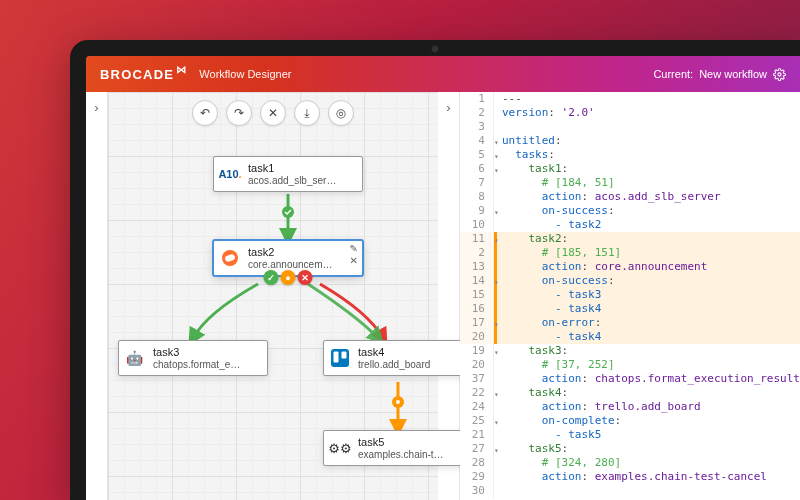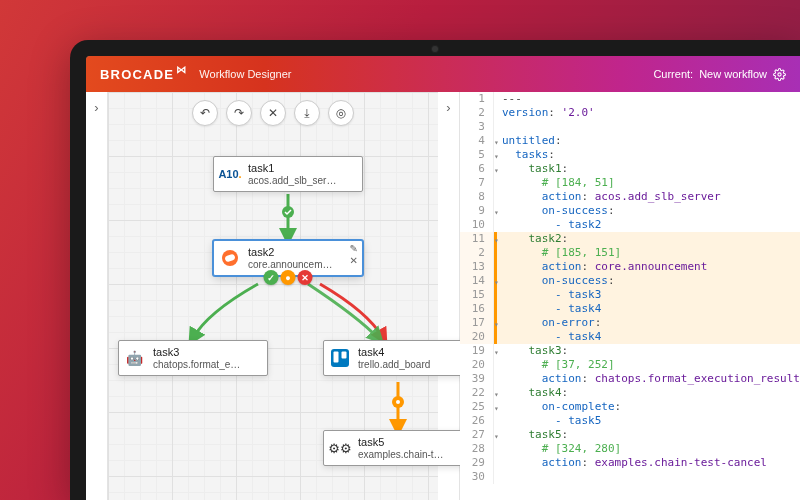--- a/index.html
+++ b/index.html
@@ -246,24 +246,25 @@
             <div class="code-line hl hl-bar"><div class="gutter">11<span class="fold">▾</span></div><div class="lc">    <span class="id">task2</span><span class="punct">:</span></div></div>
             <div class="code-line hl hl-bar"><div class="gutter">2</div><div class="lc">      <span class="cmt"># [185, 151]</span></div></div>
             <div class="code-line hl hl-bar"><div class="gutter">13</div><div class="lc">      <span class="kw">action</span><span class="punct">:</span> <span class="str">core.announcement</span></div></div>
             <div class="code-line hl hl-bar"><div class="gutter">14<span class="fold">▾</span></div><div class="lc">      <span class="kw">on-success</span><span class="punct">:</span></div></div>
             <div class="code-line hl hl-bar"><div class="gutter">15</div><div class="lc">        <span class="dash">- </span><span class="kw">task3</span></div></div>
             <div class="code-line hl hl-bar"><div class="gutter">16</div><div class="lc">        <span class="dash">- </span><span class="kw">task4</span></div></div>
             <div class="code-line hl hl-bar"><div class="gutter">17<span class="fold">▾</span></div><div class="lc">      <span class="kw">on-error</span><span class="punct">:</span></div></div>
             <div class="code-line hl hl-bar"><div class="gutter">20</div><div class="lc">        <span class="dash">- </span><span class="kw">task4</span></div></div>
             <div class="code-line"><div class="gutter">19<span class="fold">▾</span></div><div class="lc">    <span class="id">task3</span><span class="punct">:</span></div></div>
             <div class="code-line"><div class="gutter">20</div><div class="lc">      <span class="cmt"># [37, 252]</span></div></div>
-            <div class="code-line"><div class="gutter">39</div><div class="lc">      <span class="kw">action</span><span class="punct">:</span> <span class="str">chatops.format_execution_result</span></div></div>
+            <div class="code-line"><div class="gutter">37</div><div class="lc">      <span class="kw">action</span><span class="punct">:</span> <span class="str">chatops.format_execution_result</span></div></div>
             <div class="code-line"><div class="gutter">22<span class="fold">▾</span></div><div class="lc">    <span class="id">task4</span><span class="punct">:</span></div></div>
+            <div class="code-line"><div class="gutter">24</div><div class="lc">      <span class="kw">action</span><span class="punct">:</span> <span class="str">trello.add_board</span></div></div>
             <div class="code-line"><div class="gutter">25<span class="fold">▾</span></div><div class="lc">      <span class="kw">on-complete</span><span class="punct">:</span></div></div>
-            <div class="code-line"><div class="gutter">26</div><div class="lc">        <span class="dash">- </span><span class="kw">task5</span></div></div>
+            <div class="code-line"><div class="gutter">21</div><div class="lc">        <span class="dash">- </span><span class="kw">task5</span></div></div>
             <div class="code-line"><div class="gutter">27<span class="fold">▾</span></div><div class="lc">    <span class="id">task5</span><span class="punct">:</span></div></div>
             <div class="code-line"><div class="gutter">28</div><div class="lc">      <span class="cmt"># [324, 280]</span></div></div>
             <div class="code-line"><div class="gutter">29</div><div class="lc">      <span class="kw">action</span><span class="punct">:</span> <span class="str">examples.chain-test-cancel</span></div></div>
             <div class="code-line"><div class="gutter">30</div><div class="lc"></div></div>
           </div>
       </div>
     </div>
 
   </div>
 </div>

